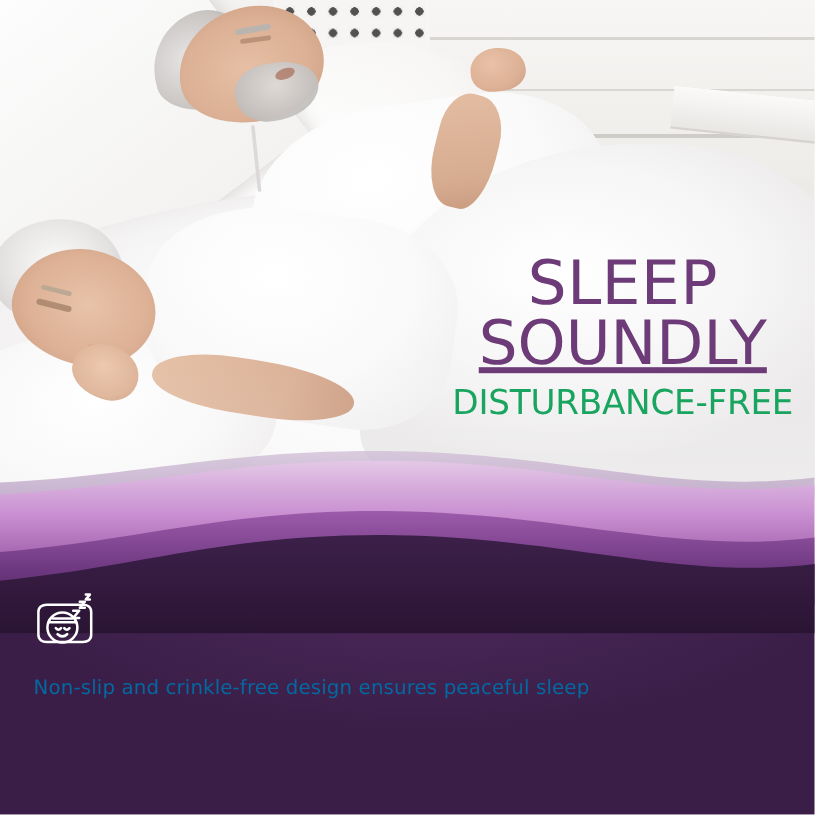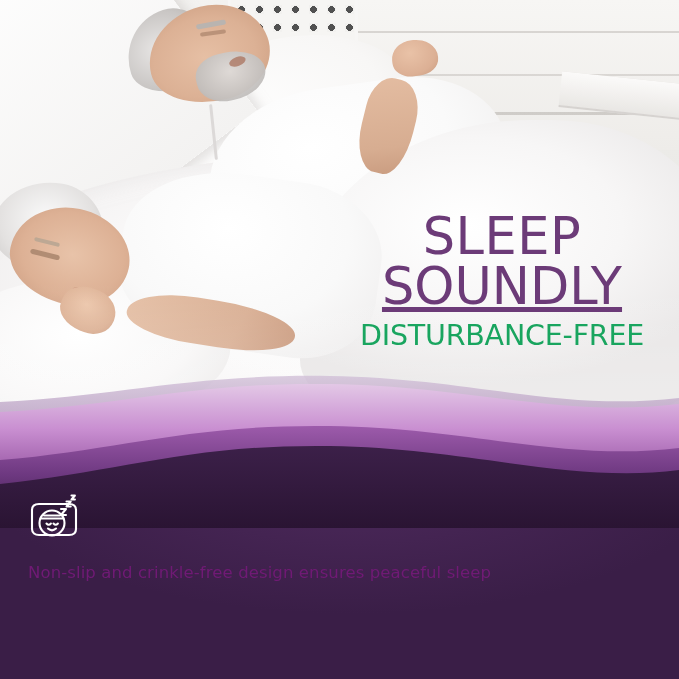--- a/index.html
+++ b/index.html
@@ -246,21 +246,21 @@
   }
   .photo-soft {
     position: absolute; inset: 0;
     background: linear-gradient(180deg, rgba(255,255,255,0) 60%, rgba(255,255,255,.30) 100%);
     pointer-events: none;
   }
 
   
   .headline {
     position: absolute;
-    left: 342px; top: 212px;
+    left: 359px; top: 212px;
     width: 320px;
     text-align: center;
     z-index: 6;
   }
   .hl-1, .hl-2 {
     font-size: 51px;
     line-height: 50px;
     font-weight: 400;
     letter-spacing: .5px;
     color: #6c3b78;
@@ -314,21 +314,21 @@
     box-sizing: border-box;
   }
   .feature:nth-child(2) { padding-left: 24px; }
   .feature:nth-child(3) { padding-left: 20px; }
   .f-icon {
     width: 54px; height: 52px;
     margin-bottom: 17px;
   }
   .f-icon svg { display: block; }
   .f-text {
-    color: #701a75;
+    color: #0369a1;
     font-size: 16.5px;
     line-height: 21.5px;
     letter-spacing: .1px;
     font-weight: 400;
   }
 </style>
 </head>
 <body>
 
 <div class="banner">

